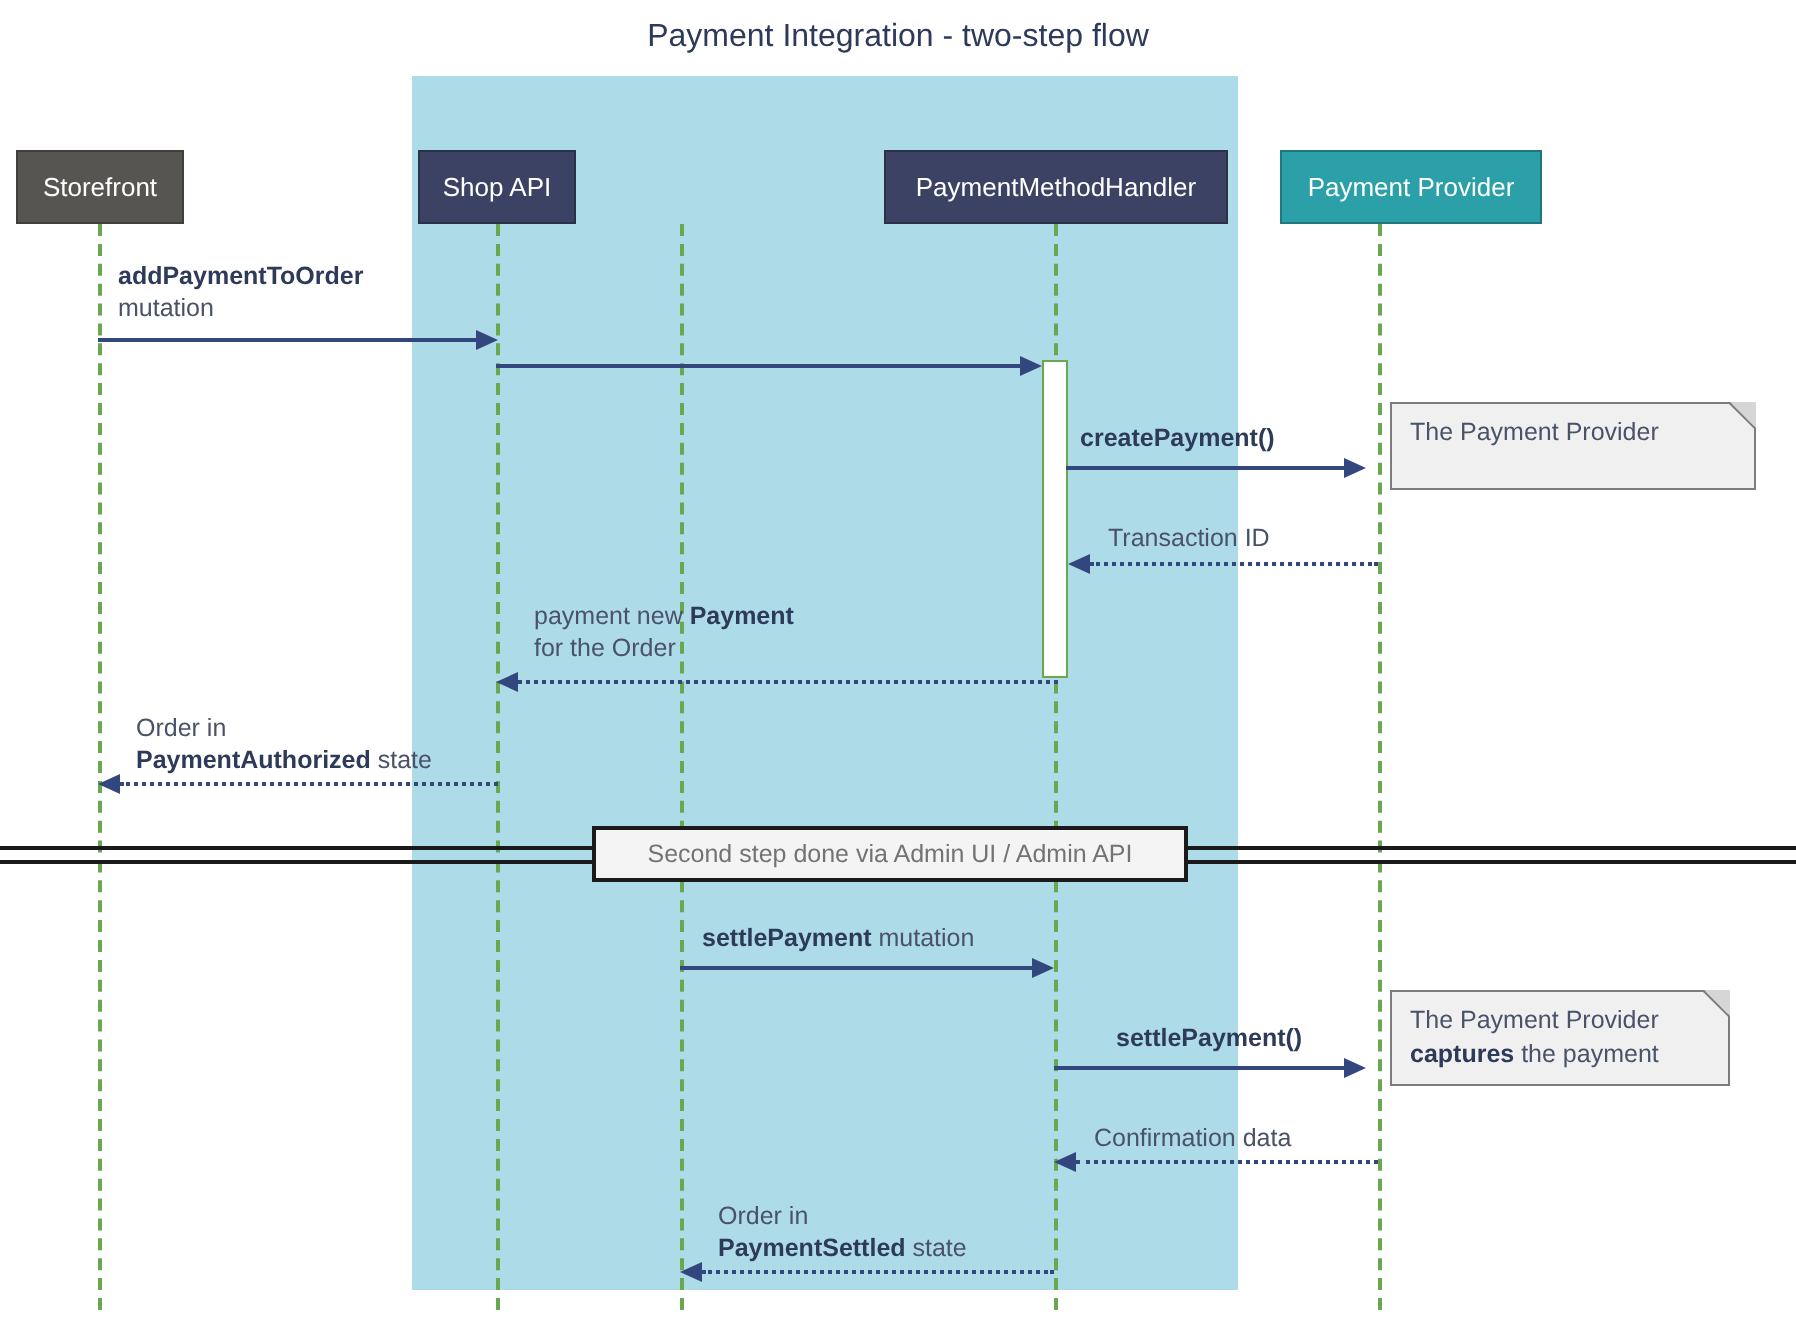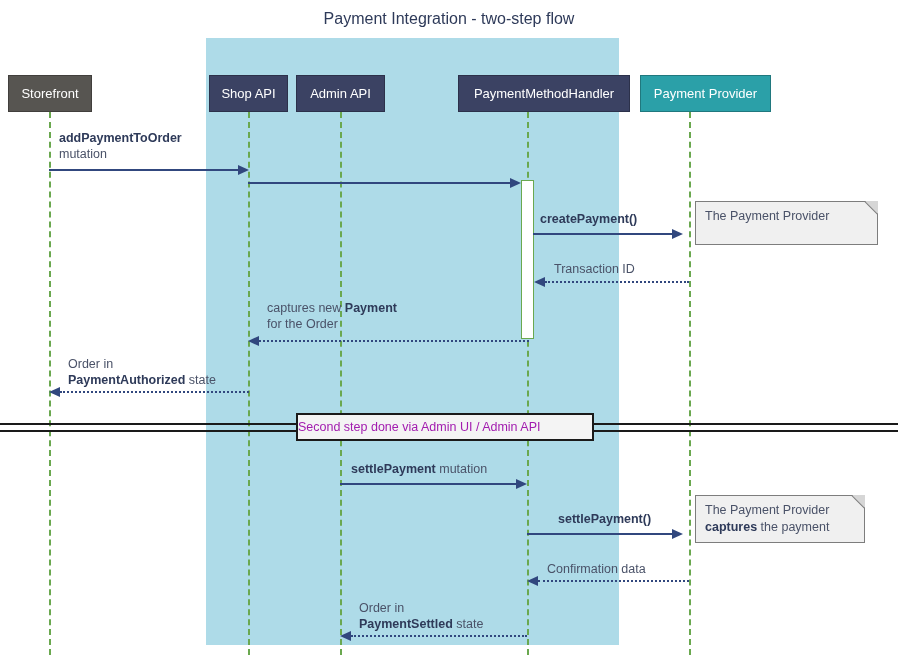--- a/index.html
+++ b/index.html
@@ -109,23 +109,23 @@
   
   .divider-rule{
     left:0;width:898px;height:0;
     border-top:2px solid #1a1a1a;
   }
   #divider-box{
     left:296px;top:413px;width:298px;height:28px;
     background:#f4f4f4;
     border:2px solid #1a1a1a;
     box-sizing:border-box;
-    display:flex;align-items:center;
+    display:flex;align-items:center;justify-content:center;
     font-size:12.5px;
-    color:#a21caf;
+    color:#737373;
     z-index:5;
   }
 </style>
 </head>
 <body>
 
 <div id="canvas">
 
   <div class="abs" id="title">Payment Integration - two-step flow</div>
 
@@ -136,24 +136,21 @@
   <div class="abs lifeline" style="left:340px;"></div>
   <div class="abs lifeline" style="left:527px;"></div>
   <div class="abs lifeline" style="left:689px;"></div>
 
   <div class="abs participant p-grey" style="left:8px;width:84px;">
     <span>Storefront</span>
   </div>
   <div class="abs participant p-dark" style="left:209px;width:79px;">
     <span>Shop API</span>
   </div>
-  <div class="abs participant p-dark" style="left:296px;width:89px;">
-    <span>Admin API</span>
-  </div>
-  <div class="abs participant p-dark" style="left:458px;width:172px;">
+  <div class="abs participant p-dark" style="left:442px;width:172px;">
     <span>PaymentMethodHandler</span>
   </div>
   <div class="abs participant p-teal" style="left:624px;width:131px;margin-left:16px;">
     <span>Payment Provider</span>
   </div>
 
   <div class="abs" id="activation"></div>
 
   <div class="abs msg-label" style="left:59px;top:130px;">
     <div><b>addPaymentToOrder</b></div>
@@ -175,21 +172,21 @@
     <div>The Payment Provider</div>
   </div>
   <div class="abs note-fold" style="left:865px;top:201px;"></div>
   <div class="abs note-fold-edge" style="left:865px;top:201px;"></div>
 
   <div class="abs msg-label" style="left:554px;top:261px;">Transaction ID</div>
   <div class="abs arrow-line dotted" style="left:545px;top:281px;width:144px;"></div>
   <div class="abs arrow-head left" style="left:534px;top:277px;"></div>
 
   <div class="abs msg-label" style="left:267px;top:300px;">
-    <div><span>captures new </span><b>Payment</b></div>
+    <div><span>payment new </span><b>Payment</b></div>
     <div><span>for the Order</span></div>
   </div>
   <div class="abs arrow-line dotted" style="left:259px;top:340px;width:270px;"></div>
   <div class="abs arrow-head left" style="left:248px;top:336px;"></div>
 
   <div class="abs msg-label" style="left:68px;top:356px;">
     <div><span>Order in</span></div>
     <div><b>PaymentAuthorized</b><span> state</span></div>
   </div>
   <div class="abs arrow-line dotted" style="left:60px;top:391px;width:189px;"></div>

